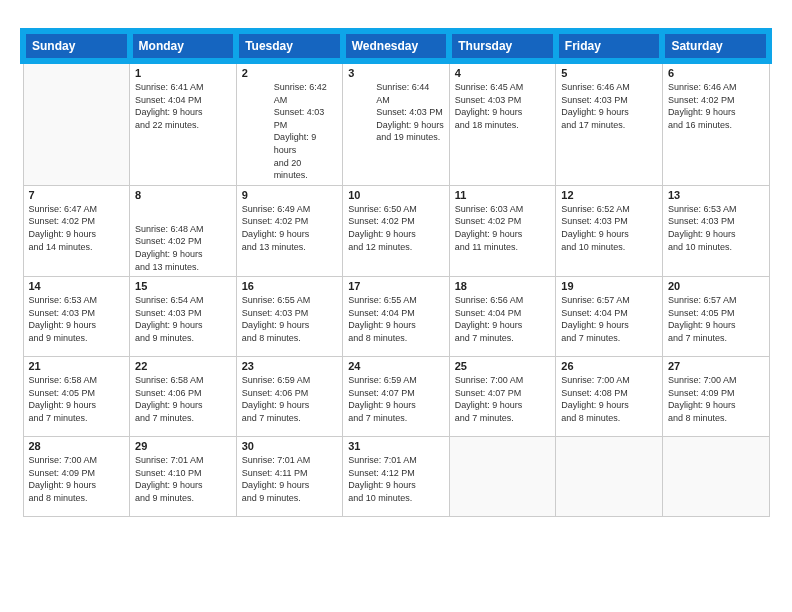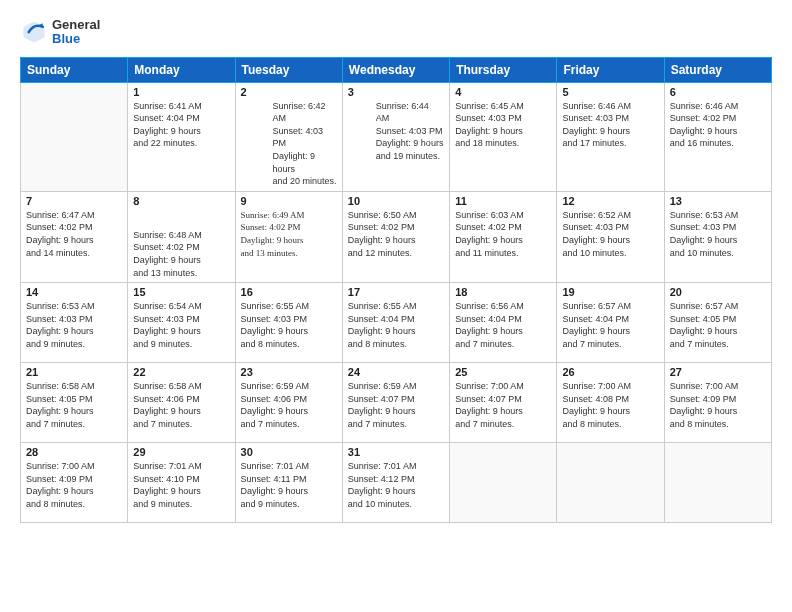--- a/index.html
+++ b/index.html
@@ -63,21 +63,21 @@
       border-collapse: collapse;
       table-layout: fixed;
     }
     .calendar th {
       background: #1565c0;
       color: #fff;
       text-align: left;
       padding: 5px 6px;
       font-size: 12px;
       font-weight: bold;
-      border: 1px solid #0ea5e9;
+      border: 6px solid #0ea5e9;
     }
     .calendar td {
       border: 1px solid #ccc;
       vertical-align: top;
       padding: 3px 5px;
       font-size: 9.5px;
       color: #333;
       height: 80px;
       width: 14.28%;
     }
@@ -95,31 +95,20 @@
     }
     .empty-cell {
       background: #f9f9f9;
     }
   </style>
 </head>
 <body>
 
 <div class="page">
   <div class="header">
-    <div class="logo">
-      <svg class="logo-icon" viewBox="0 0 32 32">
-        <polygon points="16,4 28,10 28,22 16,28 4,22 4,10" fill="#1565c0" opacity="0.15"></polygon>
-        <path d="M10,16 Q16,6 26,10" stroke="#1565c0" stroke-width="3" fill="none" stroke-linecap="round"></path>
-        <path d="M26,10 L22,8 L26,6 Z" fill="#1565c0"></path>
-      </svg>
-      <div class="logo-text">
-        <span class="logo-general">General</span>
-        <span class="logo-blue">Blue</span>
-      </div>
-    </div>
     <div class="title-block">
     </div>
   </div>
 
   <table class="calendar">
     <thead>
       <tr>
         <th>Sunday</th>
         <th>Monday</th>
         <th>Tuesday</th>
@@ -185,21 +174,21 @@
           </td>
           <td>
             <span class="day-num">8</span>
             <div class="day-info" style="white-space: pre-line; margin-top: 22px;">Sunrise: 6:48 AM
 Sunset: 4:02 PM
 Daylight: 9 hours
 and 13 minutes.</div>
           </td>
           <td>
             <span class="day-num">9</span>
-            <div class="day-info" style="white-space: pre-line; font-family: Liberation Serif, serif;">Sunrise: 6:49 AM
+            <div class="day-info" style="white-space: pre-line;">Sunrise: 6:49 AM
 Sunset: 4:02 PM
 Daylight: 9 hours
 and 13 minutes.</div>
           </td>
           <td>
             <span class="day-num">10</span>
             <div class="day-info" style="white-space: pre-line;">Sunrise: 6:50 AM
 Sunset: 4:02 PM
 Daylight: 9 hours
 and 12 minutes.</div>

